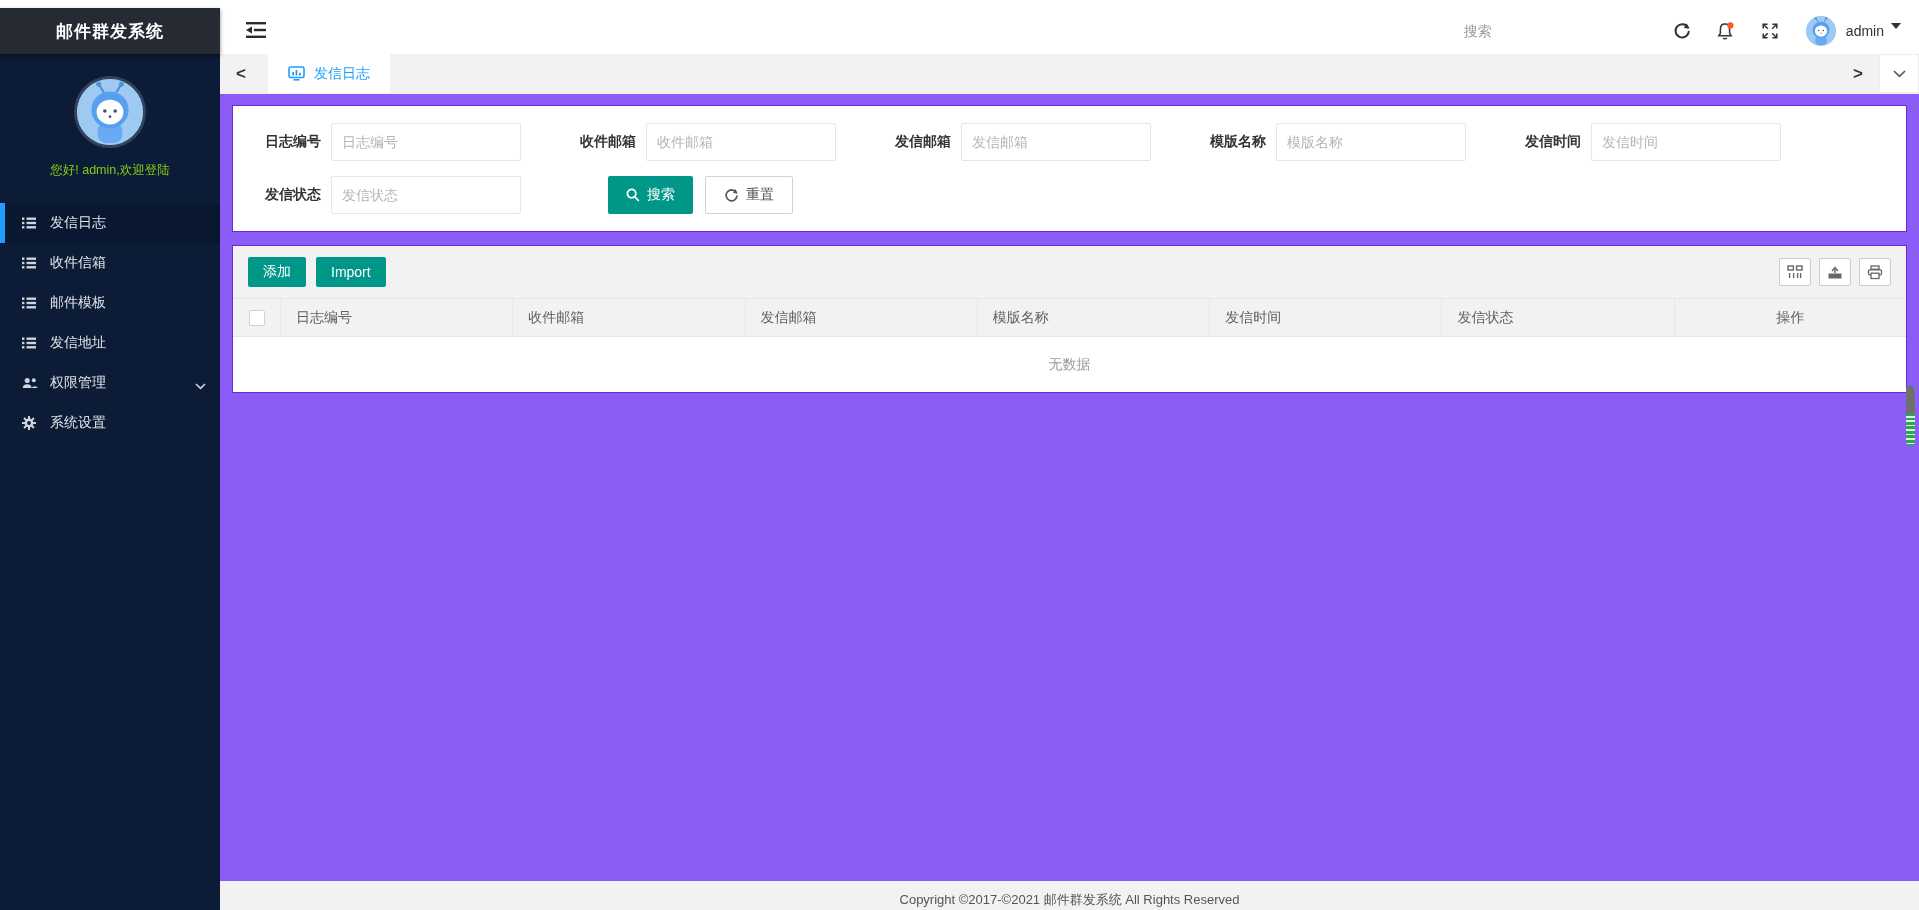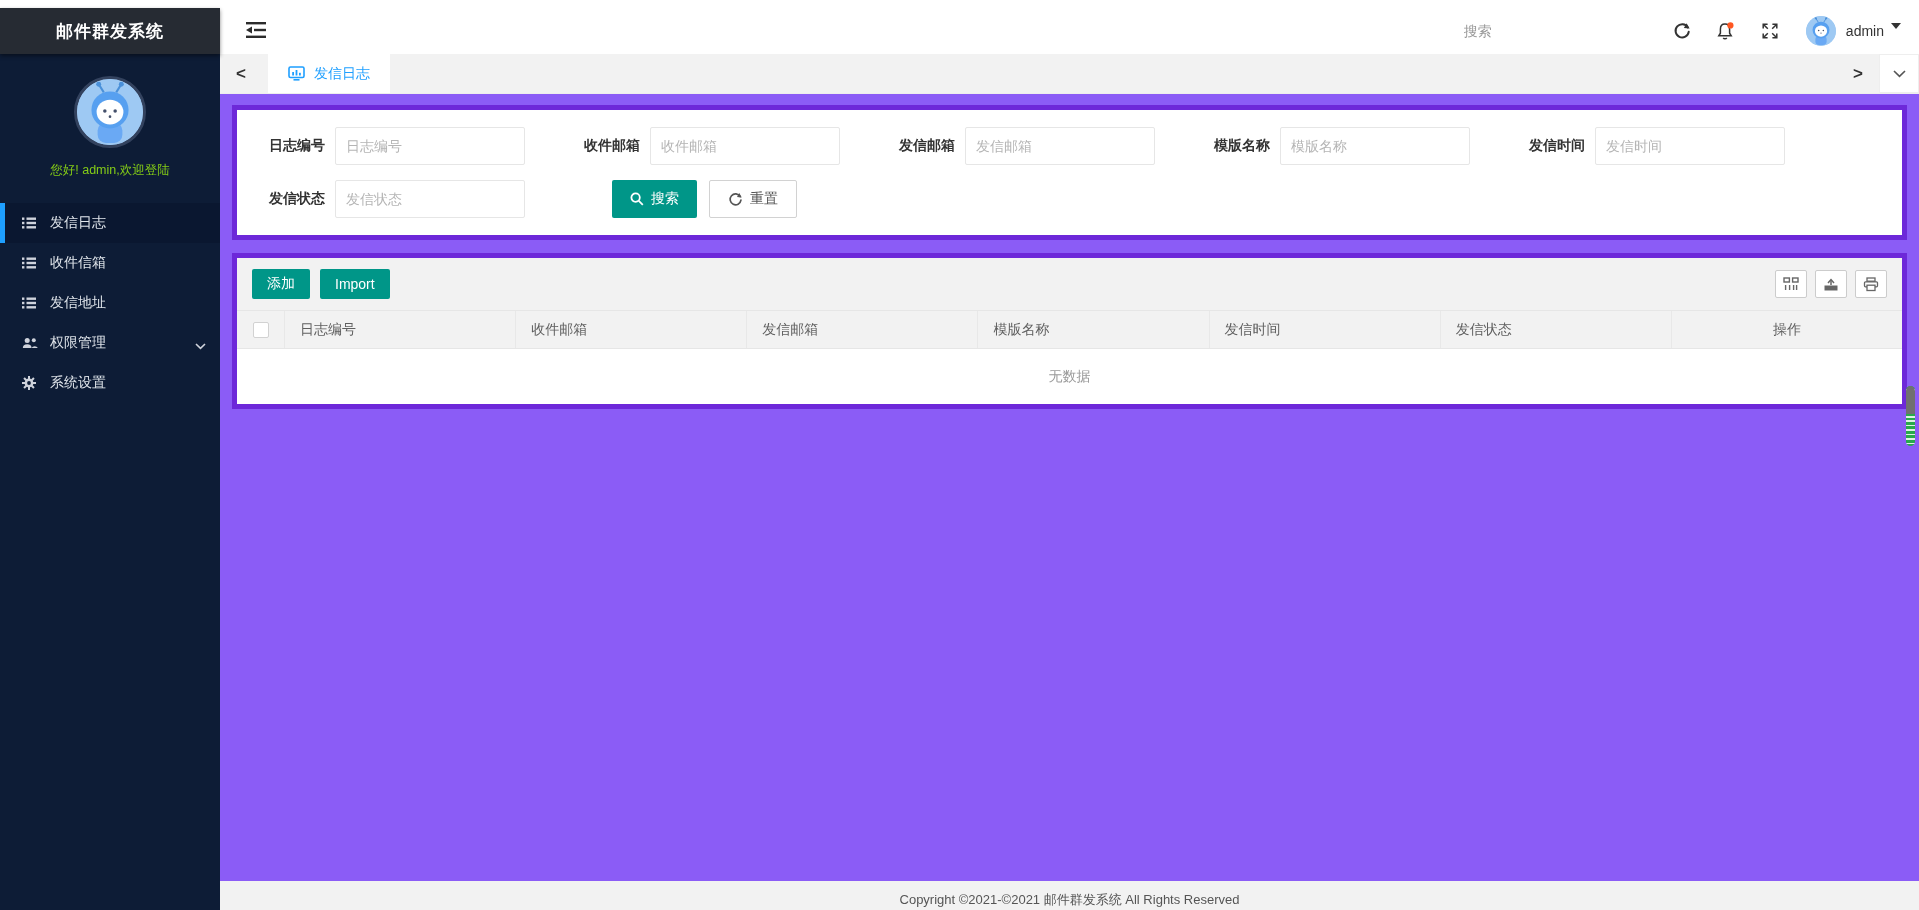--- a/index.html
+++ b/index.html
@@ -44,21 +44,21 @@
     color:#333; cursor:pointer; font-weight:bold; }
   .tab { display:flex; align-items:center; background:#fff; padding:0 20px; margin-left:6px;
     color:#1E9FFF; font-size:14px; cursor:pointer; }
   .tab .t-icon { margin-right:9px; display:flex; }
   .tab-spacer { flex:1; }
   .tab-dropdown { width:40px; background:#fff; border:1px solid #eee; display:flex; align-items:center;
     justify-content:center; cursor:pointer; }
 
   .content { padding:11px 12px 0; }
 
-  .card { border:5px solid #6d28d9; background:#fff; }
+  .card { border:1px solid #6d28d9; background:#fff; }
   .search-card { padding:17px 15px 17px 26px; margin-bottom:13px; }
   .filter-row { display:flex; align-items:center; }
   .filter-row + .filter-row { margin-top:15px; }
   .field { display:flex; align-items:center; margin-right:53px; }
   .field label { width:72px; text-align:right; padding-right:10px; font-size:14px; color:#333; font-weight:bold; }
   .field input { width:190px; height:38px; border:1px solid #e6e6e6; border-radius:2px; padding:0 10px;
     font-size:14px; color:#333; outline:none; }
   .field input::placeholder { color:#b5b5b5; }
   .btn { display:inline-flex; align-items:center; justify-content:center; height:38px; border-radius:2px;
     font-size:14px; cursor:pointer; border:none; }
@@ -151,20 +151,33 @@
         <span class="mi-icon">
           <svg viewBox="0 0 14 12" width="14" height="12" fill="#cfd3dc">
             <rect x="0" y="0.5" width="2.4" height="2.4"></rect>
               <rect x="4.5" y="0.5" width="9.5" height="2.4"></rect>
             <rect x="0" y="4.8" width="2.4" height="2.4"></rect>
               <rect x="4.5" y="4.8" width="9.5" height="2.4"></rect>
             <rect x="0" y="9.1" width="2.4" height="2.4"></rect>
               <rect x="4.5" y="9.1" width="9.5" height="2.4"></rect>
           </svg>
         </span>
+        <span>邮件模板</span>
+      </div>
+      <div class="menu-item">
+        <span class="mi-icon">
+          <svg viewBox="0 0 14 12" width="14" height="12" fill="#cfd3dc">
+            <rect x="0" y="0.5" width="2.4" height="2.4"></rect>
+              <rect x="4.5" y="0.5" width="9.5" height="2.4"></rect>
+            <rect x="0" y="4.8" width="2.4" height="2.4"></rect>
+              <rect x="4.5" y="4.8" width="9.5" height="2.4"></rect>
+            <rect x="0" y="9.1" width="2.4" height="2.4"></rect>
+              <rect x="4.5" y="9.1" width="9.5" height="2.4"></rect>
+          </svg>
+        </span>
         <span>发信地址</span>
       </div>
       <div class="menu-item">
         <span class="mi-icon">
           <svg viewBox="0 0 16 12" width="16" height="12" fill="#cfd3dc">
             <circle cx="5.2" cy="3.4" r="2.5"></circle>
             <path d="M0.8 11 a4.4 3.8 0 0 1 8.8 0 Z"></path>
             <circle cx="11.8" cy="3.2" r="2"></circle>
             <path d="M9.6 11 a3.4 3 0 0 1 6.2 0 Z"></path>
           </svg>
@@ -366,18 +379,18 @@
           <div class="th">发信状态</div>
           <div class="th th-op">操作</div>
         </div>
 
         <div class="tbody-empty">无数据</div>
       </div>
 
     </div>
 
     <footer class="footer">
-      <span>Copyright ©2021-©2021 邮件群发系统 All Rights Reserved</span>
+      <span>Copyright ©2017-©2021 邮件群发系统 All Rights Reserved</span>
     </footer>
   </div>
 
   <div class="scroll-thumb"></div>
 </div>
 
 </body></html>

